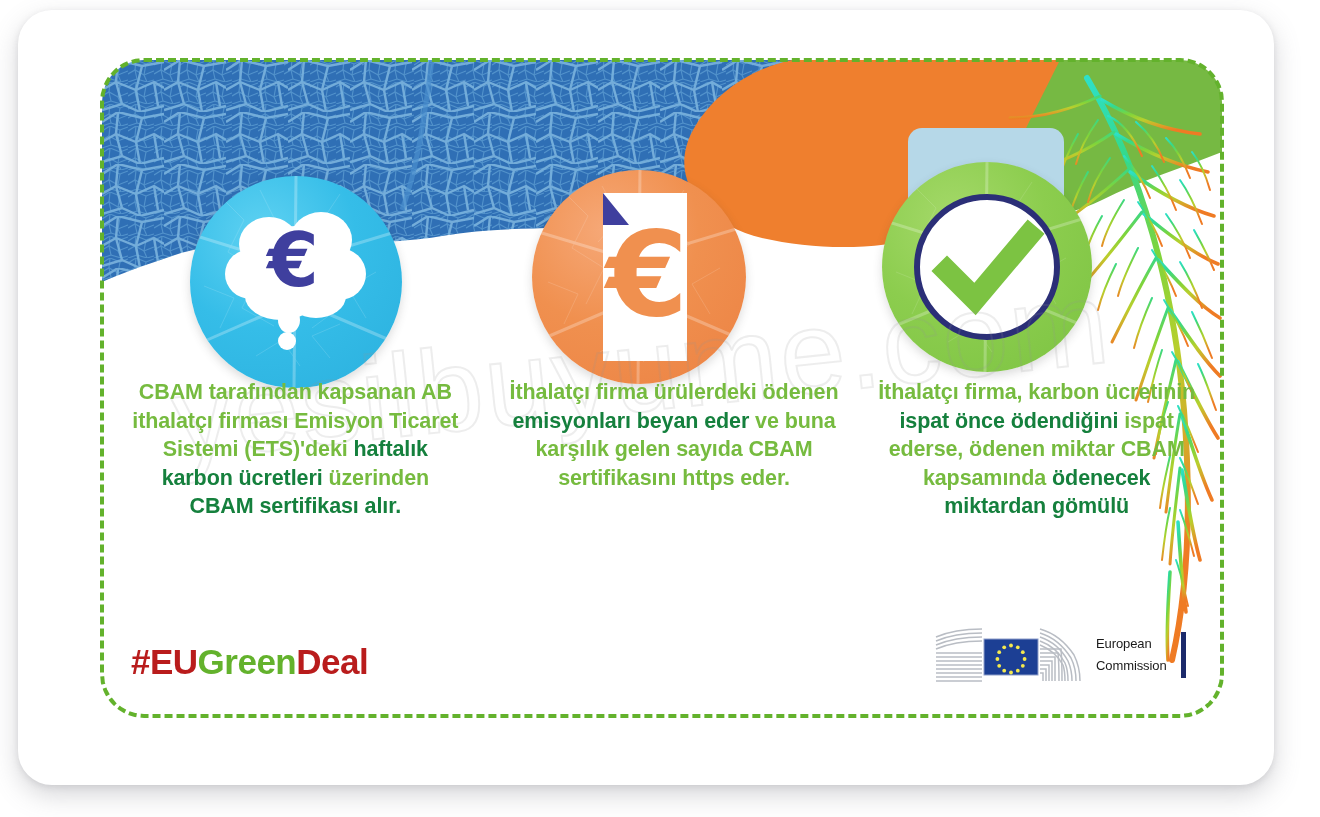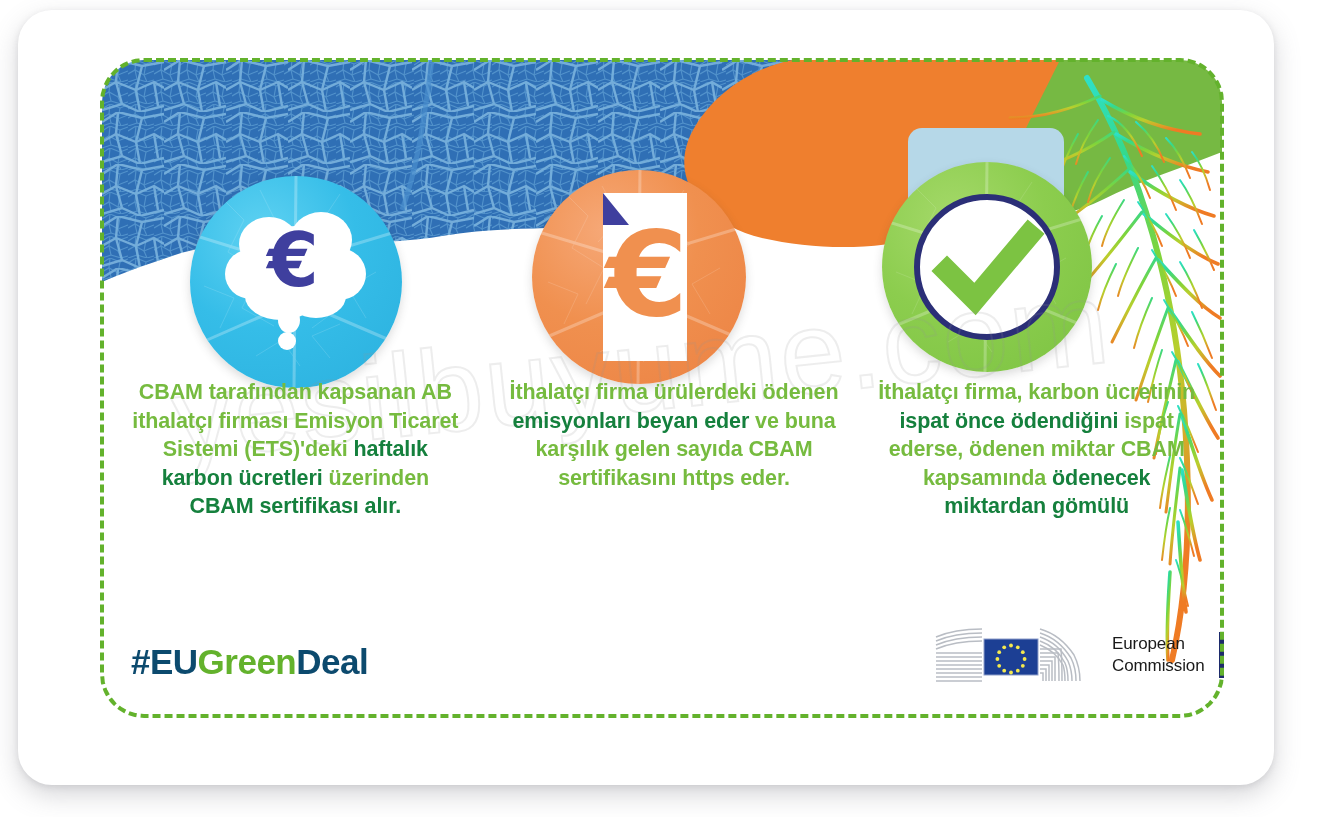--- a/index.html
+++ b/index.html
@@ -130,36 +130,36 @@
   
   #eugreendeal {
     position: absolute;
     left: 131px; top: 642px;
     z-index: 5;
     font-size: 35px;
     font-weight: 600;
     letter-spacing: -0.5px;
     white-space: nowrap;
   }
-  #eugreendeal .navy  { color: #0c4a6e; }
+  #eugreendeal .navy  { color: #b91c1c; }
   #eugreendeal .green { color: #63b22c; }
 
   
   #ec-logo {
     position: absolute;
     left: 932px; top: 622px;
     width: 282px; height: 66px;
     z-index: 5;
     display: flex;
     align-items: center;
   }
   #ec-emblem { width: 160px; height: 60px; flex: none; }
   #ec-wordmark {
-    margin-left: 20px;
-    font-size: 17px;
+    margin-left: 4px;
+    font-size: 13px;
     line-height: 22px;
     color: #1a1a1a;
     font-weight: 400;
     letter-spacing: -0.1px;
   }
   #ec-bar {
     width: 5px; height: 46px;
     background: #1c2a6b;
     margin-left: 14px;
     flex: none;

